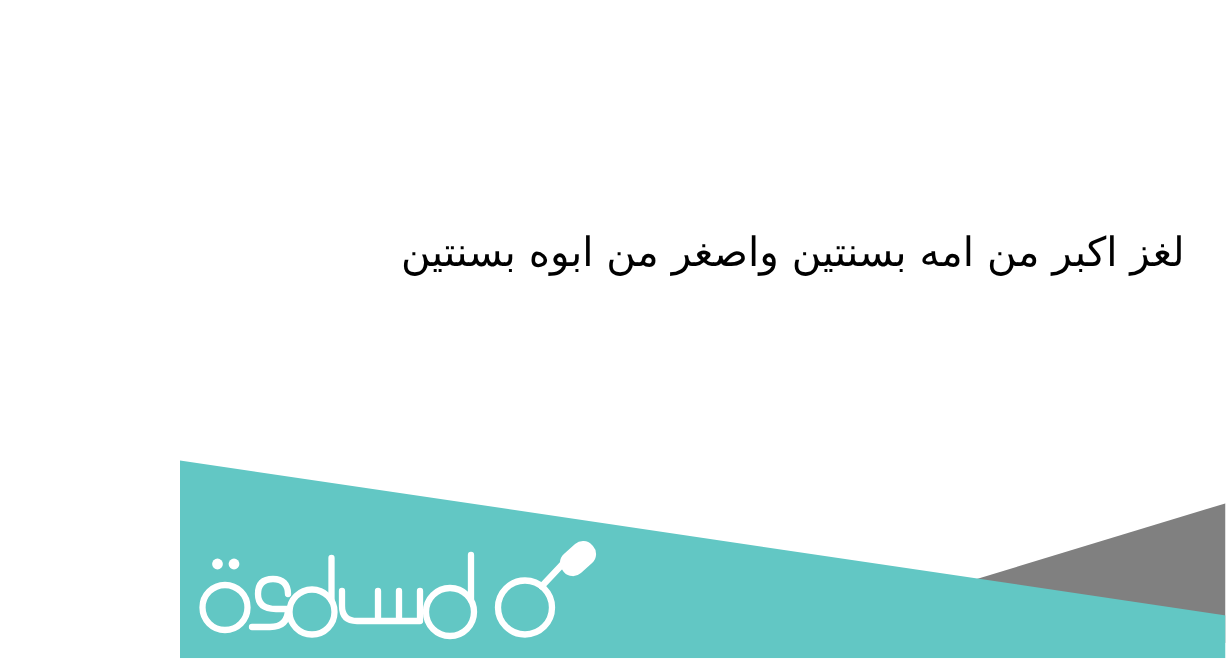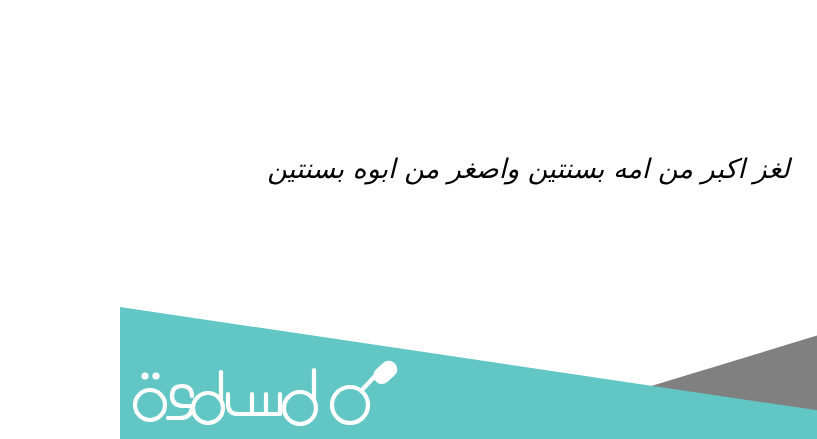--- a/index.html
+++ b/index.html
@@ -7,21 +7,20 @@
     padding: 0;
     background: #ffffff;
   }
   #canvas {
     position: relative;
     width: 697px;
     height: 439px;
     background: #ffffff;
     overflow: hidden;
     font-family: "Liberation Sans", sans-serif;
-    font-style: italic;
   }
 
   
   .headline-area {
     position: absolute;
     left: 0;
     top: 0;
     width: 817px;
     height: 300px;
     display: flex;

